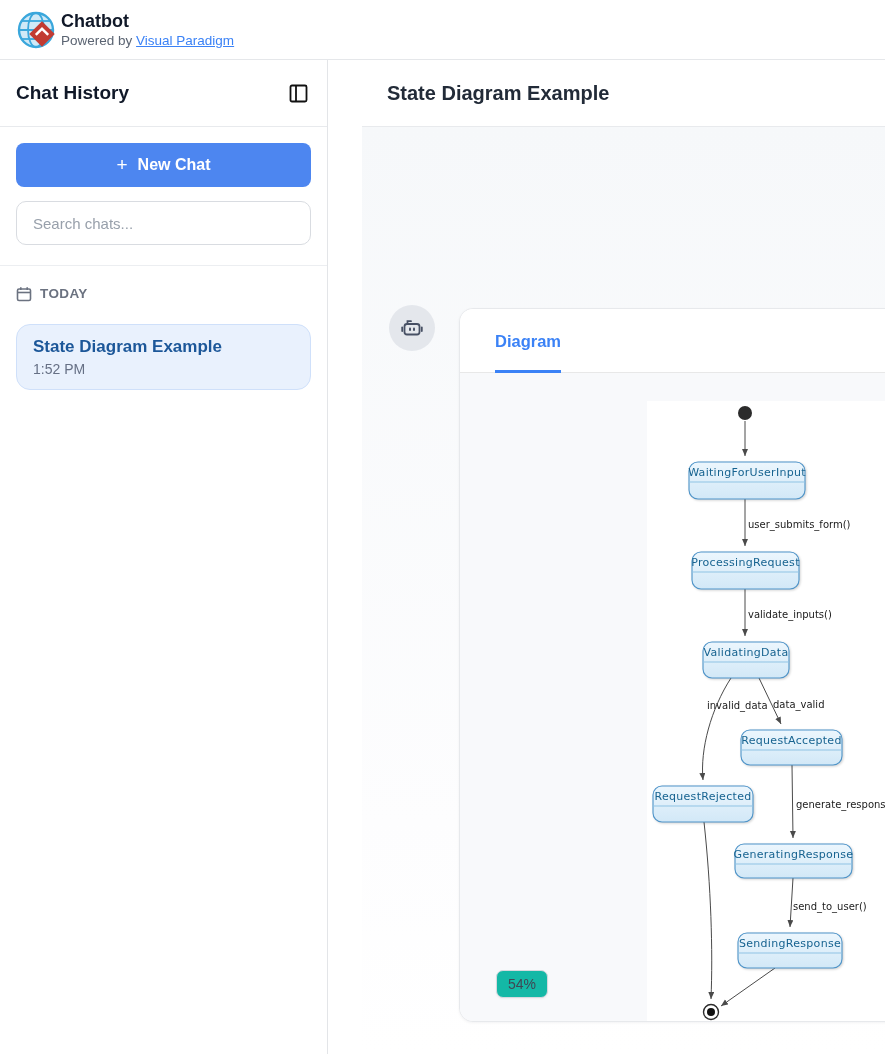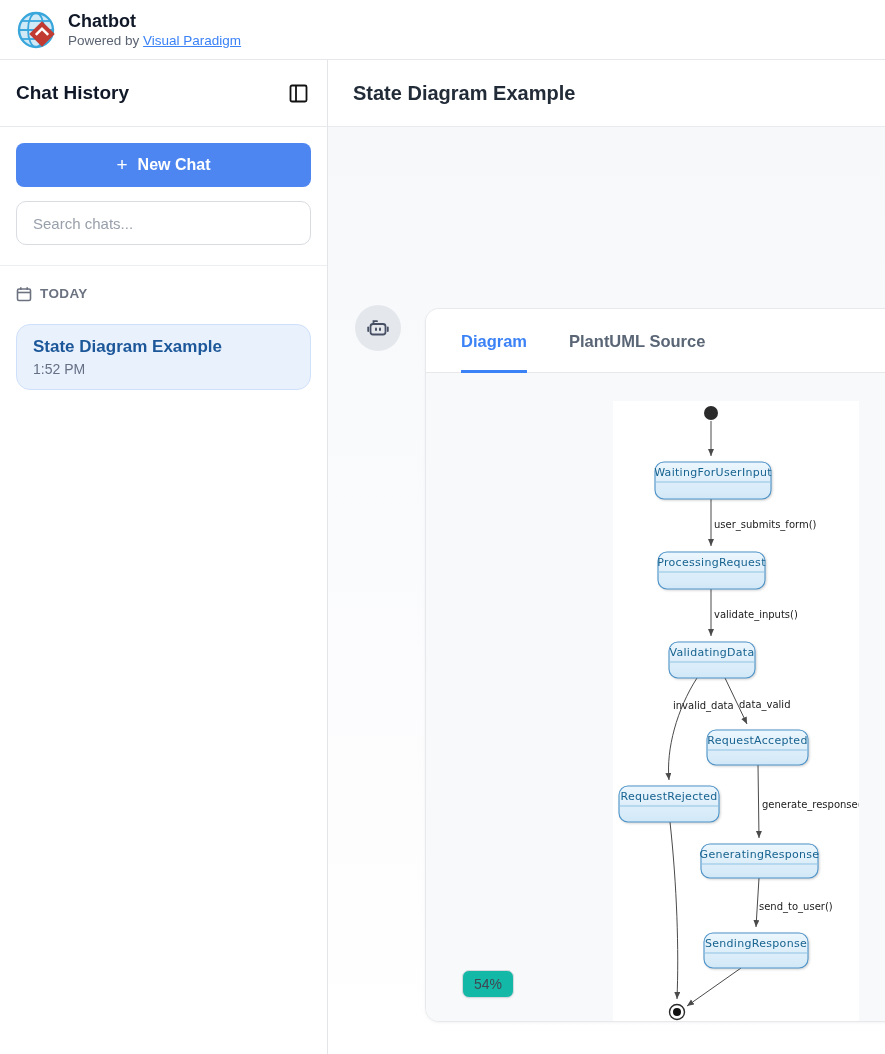--- a/index.html
+++ b/index.html
@@ -1,27 +1,27 @@
 <!DOCTYPE html>
 <html><head>
 <meta charset="utf-8">
 <style>
   * { margin:0; padding:0; box-sizing:border-box; }
   html,body { width:885px; height:1054px; overflow:hidden; background:#fff;
               font-family:"Liberation Sans", sans-serif; color:#1f2937; }
 
   
-  .app-header { height:60px; display:flex; align-items:center; gap:10px;
+  .app-header { height:60px; display:flex; align-items:center; gap:3px;
                 padding:0 16px; border-bottom:1px solid #e5e7ea; background:#fff; }
   .logo { width:42px; height:42px; flex:0 0 auto; }
   .app-title { font-size:18px; font-weight:700; color:#101828; line-height:1.2; }
   .app-sub { font-size:13.5px; color:#5b6472; }
   .app-sub a { color:#3b82f6; text-decoration:underline; cursor:pointer; }
 
-  .app-body { display:flex; height:994px; }
+  .app-body { display:flex; height:994px;gap:34px; }
 
   
   .sidebar { width:328px; flex:0 0 328px; border-right:1px solid #e3e5e8;
              background:#fff; display:flex; flex-direction:column; }
   .sb-header { display:flex; align-items:center; justify-content:space-between;
                padding:20px 16px; border-bottom:1px solid #e8eaed; }
   .sb-title { font-size:19px; font-weight:700; color:#101828; }
   .collapse-btn { width:26px; height:26px; border:none; background:transparent;
                   cursor:pointer; display:flex; align-items:center; justify-content:center; }
   .sb-top { padding:16px 16px 20px; border-bottom:1px solid #eceef1; }
@@ -147,21 +147,20 @@
             <line x1="22.8" y1="12.5" x2="22.8" y2="16"></line>
           </g>
           <rect x="10" y="12.5" width="2" height="3.6" rx="1" fill="#475064"></rect>
           <rect x="14" y="12.5" width="2" height="3.6" rx="1" fill="#475064"></rect>
         </svg>
       </div>
 
       <div class="msg-card">
         <div class="tab-bar">
           <div class="tab active">Diagram</div>
-          <div class="tab">PlantUML Source</div>
         </div>
         <div class="tab-panel">
           <div class="diagram-canvas">
             <svg width="246" height="622" viewBox="0 0 246 622">
                 <defs>
                   <linearGradient id="sg" x1="0" y1="0" x2="0" y2="1">
                     <stop offset="0" stop-color="#ecf6fd"></stop>
                     <stop offset="1" stop-color="#d2e8f7"></stop>
                   </linearGradient>
                   <marker id="arr" markerWidth="9" markerHeight="8" refX="7" refY="3" orient="auto">

